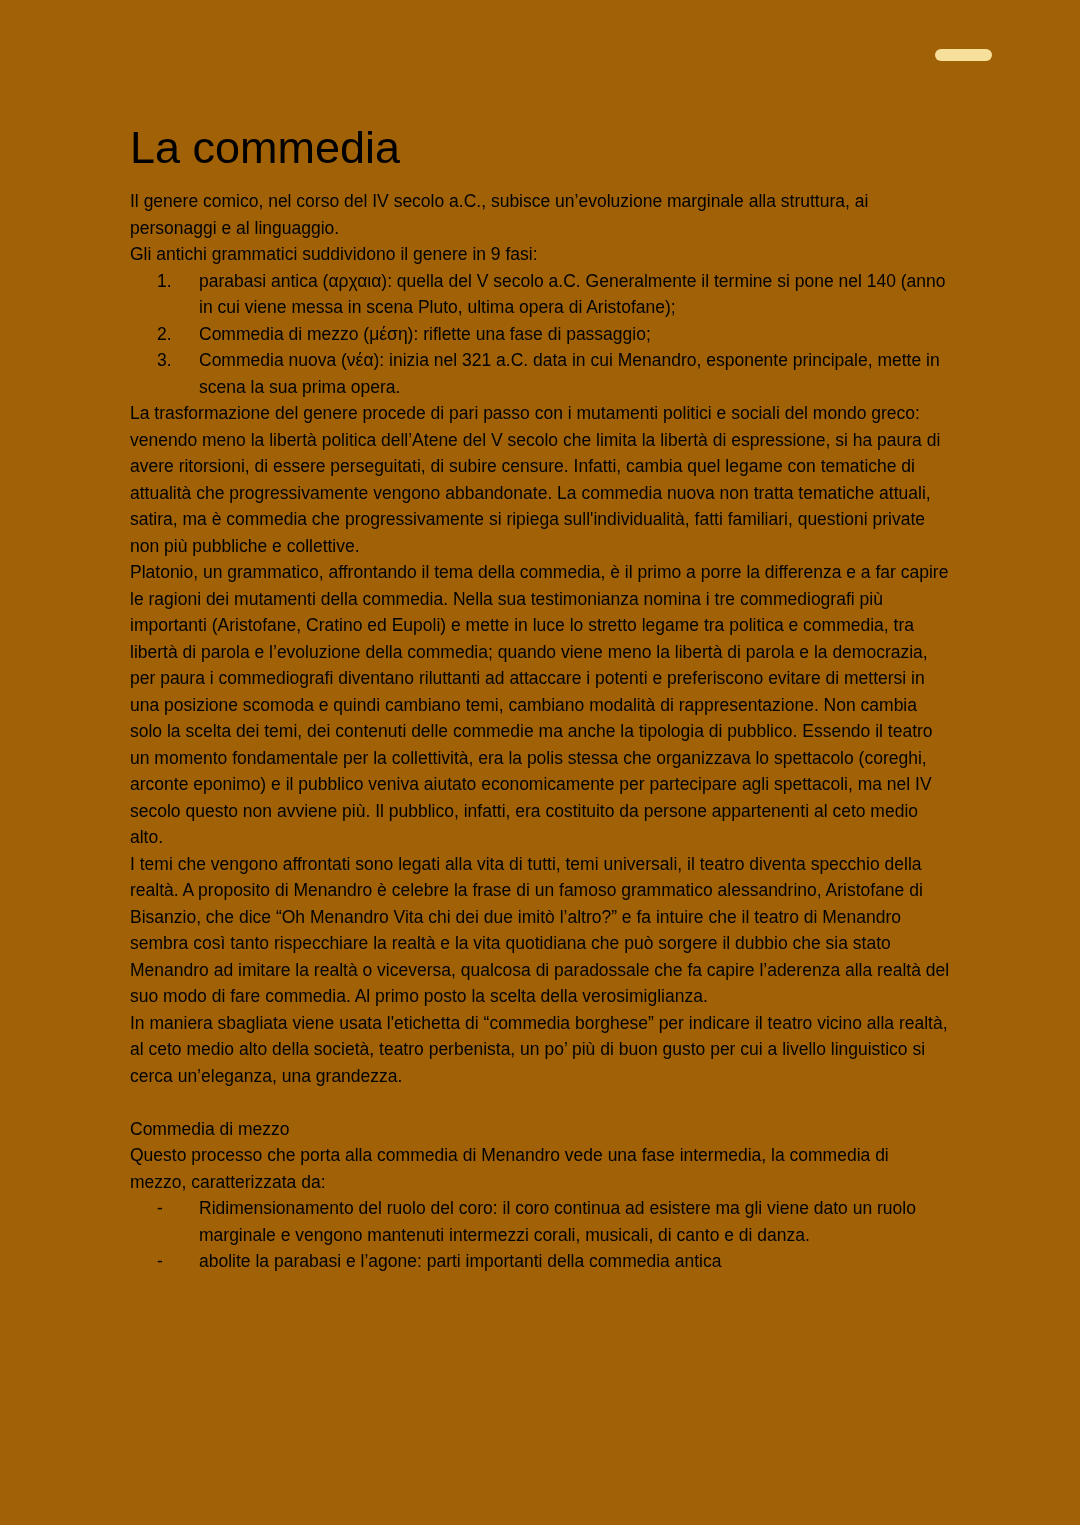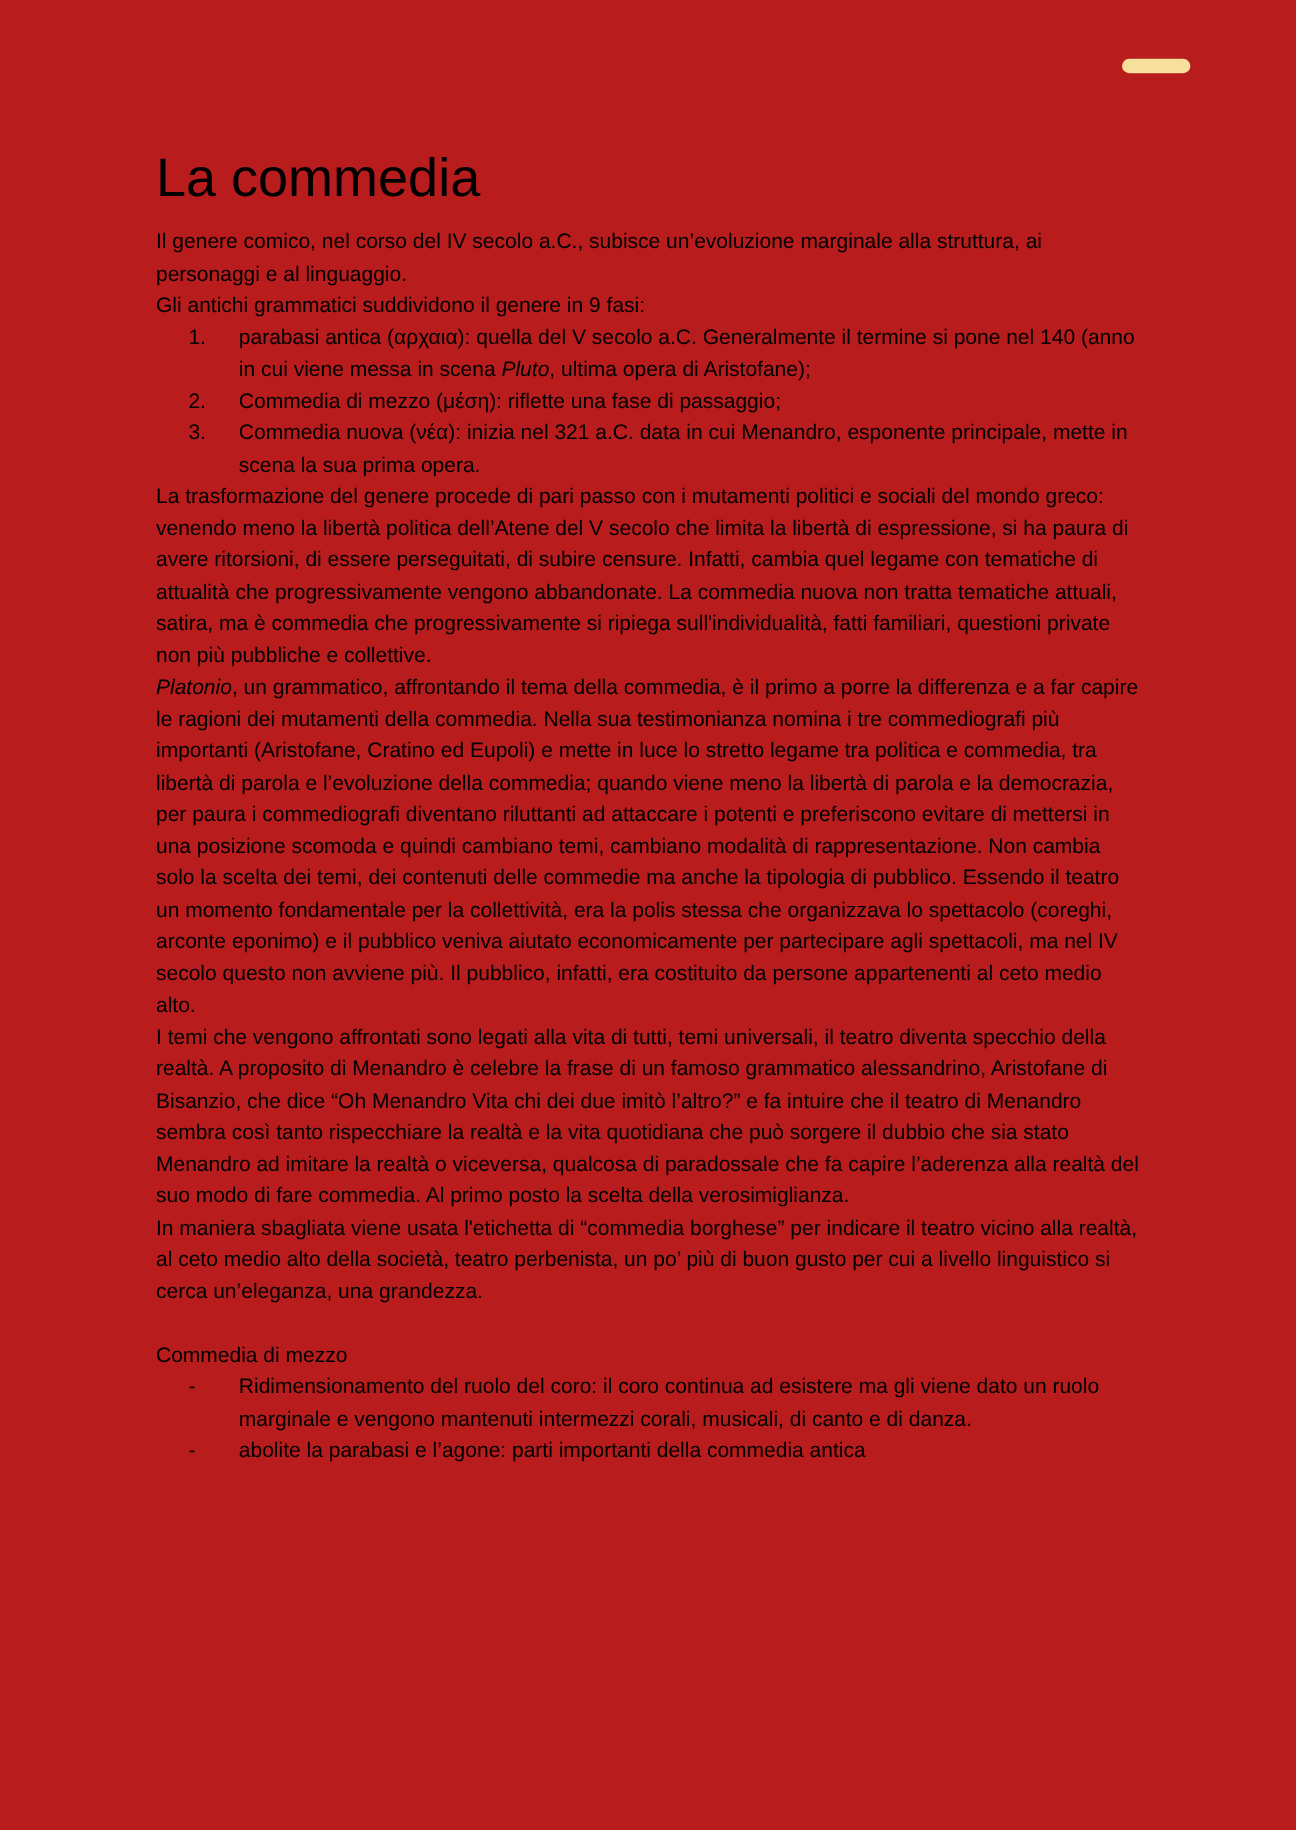--- a/index.html
+++ b/index.html
@@ -37,34 +37,34 @@
     margin: 0 0 13px 0;
     color: #000000;
   }
   .doc-body {
     font-size: 17.5px;
     line-height: 26.5px;
   }
   .para { margin: 0; }
   .spacer { height: 26.5px; }
   .b { font-weight: 400; }
-  .i { font-style: italic; }
+  .i { }
   .list-item { display: flex; align-items: flex-start; }
   .list-item .marker {
     flex: none;
     width: 42px;
     padding-left: 27px;
     box-sizing: content-box;
   }
   .list-item .item-text { flex: 1 1 auto; }
 </style>
 </head>
 <body>
 
-<div class="page" style="background: #b91c1c; color: rgb(0, 0, 0);">
+<div class="page" style="background: #a16207; color: rgb(0, 0, 0);">
   <div class="highlight-mark" style="background: rgb(247, 224, 155);"></div>
   <div class="content">
     <h1 class="doc-title">La commedia</h1>
     <div class="doc-body">
         <p class="para"><span>Il </span><span class="b">genere comico</span><span>, nel corso del IV secolo a.C., subisce un’evoluzione marginale alla struttura, ai personaggi e al linguaggio.</span></p>
         <p class="para"><span>Gli antichi grammatici suddividono il genere in 9 fasi:</span></p>
         <div class="list">
           <div class="list-item">
             <span class="marker">1.</span>
             <span class="item-text"><span class="b">parabasi antica</span><span> (αρχαια): quella del V secolo a.C. Generalmente il termine si pone nel 140 (anno in cui viene messa in scena </span><span class="i">Pluto</span><span>, ultima opera di Aristofane);</span></span>
@@ -77,20 +77,21 @@
             <span class="marker">3.</span>
             <span class="item-text"><span class="b">Commedia nuova</span><span> (νέα): inizia nel 321 a.C. data in cui Menandro, esponente principale, mette in scena la sua prima opera.</span></span>
           </div>
         </div>
         <p class="para"><span>La trasformazione del genere procede di pari passo con i mutamenti politici e sociali del mondo greco: venendo meno la libertà politica dell’Atene del V secolo che limita la libertà di espressione, si ha paura di avere ritorsioni, di essere perseguitati, di subire censure. Infatti, cambia quel legame con tematiche di attualità che progressivamente vengono abbandonate. La commedia nuova non tratta tematiche attuali, satira, ma è commedia che progressivamente si ripiega sull'individualità, fatti familiari, questioni private non più pubbliche e collettive.</span></p>
         <p class="para"><span class="i">Platonio</span><span>, un grammatico, affrontando il tema della commedia, è il primo a porre la differenza e a far capire le ragioni dei mutamenti della commedia. Nella sua testimonianza nomina i tre commediografi più importanti (Aristofane, Cratino ed Eupoli) e mette in luce lo stretto legame tra politica e commedia, tra libertà di parola e l’evoluzione della commedia; quando viene meno la libertà di parola e la democrazia, per paura i commediografi diventano riluttanti ad attaccare i potenti e preferiscono evitare di mettersi in una posizione scomoda e quindi cambiano temi, cambiano modalità di rappresentazione. Non cambia solo la scelta dei temi, dei contenuti delle commedie ma anche la tipologia di </span><span class="b">pubblico</span><span>. Essendo il teatro un momento fondamentale per la collettività, era la polis stessa che organizzava lo spettacolo (coreghi, arconte eponimo) e il pubblico veniva aiutato economicamente per partecipare agli spettacoli, ma nel IV secolo questo non avviene più. Il pubblico, infatti, era costituito da persone appartenenti al </span><span class="b">ceto medio alto</span><span>.</span></p>
         <p class="para"><span>I temi che vengono affrontati sono legati alla vita di tutti, </span><span class="b">temi universali</span><span>, il teatro diventa specchio della realtà. A proposito di Menandro è celebre la frase di un famoso grammatico alessandrino, Aristofane di Bisanzio, che dice “Oh Menandro Vita chi dei due imitò l’altro?” e fa intuire che il teatro di Menandro sembra così tanto rispecchiare la realtà e la vita quotidiana che può sorgere il dubbio che sia stato Menandro ad imitare la realtà o viceversa, qualcosa di paradossale che fa capire l’aderenza alla realtà del suo modo di fare commedia. Al primo posto la scelta della </span><span class="b">verosimiglianza</span><span>.</span></p>
         <p class="para"><span>In maniera sbagliata viene usata l'etichetta di “commedia borghese” per indicare il teatro vicino alla realtà, al ceto medio alto della società, teatro perbenista, un po’ più di buon gusto per cui a livello linguistico si cerca un’eleganza, una grandezza.</span></p>
         <div class="spacer"></div>
         <p class="para"><span class="b">Commedia di mezzo</span></p>
+        <p class="para"><span>Questo processo che porta alla commedia di Menandro vede una fase intermedia, la </span><span class="b">commedia di mezzo</span><span>, caratterizzata da:</span></p>
         <div class="list">
           <div class="list-item">
             <span class="marker">-</span>
             <span class="item-text"><span>Ridimensionamento del ruolo del coro: il coro continua ad esistere ma gli viene dato un ruolo marginale e vengono mantenuti intermezzi corali, musicali, di canto e di danza.</span></span>
           </div>
           <div class="list-item">
             <span class="marker">-</span>
             <span class="item-text"><span>abolite la parabasi e l’agone: parti importanti della commedia antica</span></span>
           </div>
         </div>

